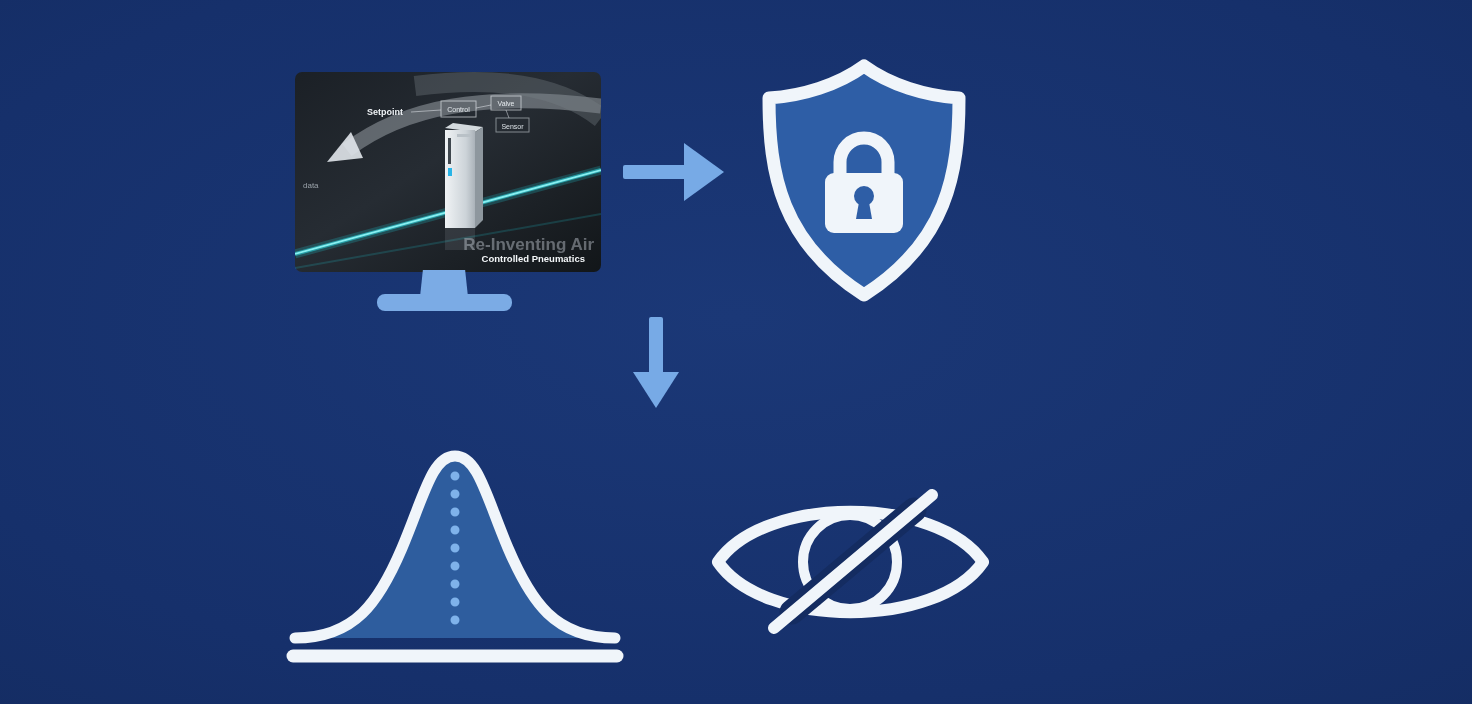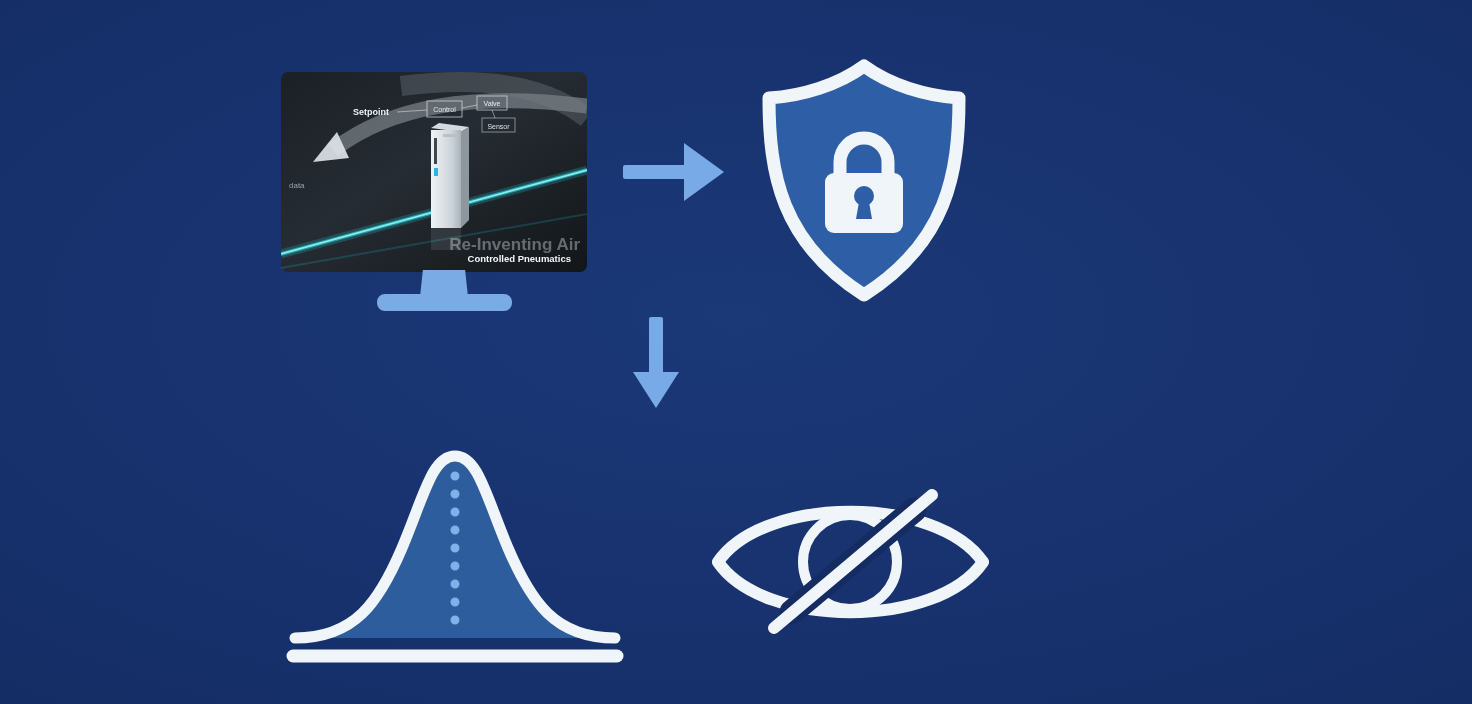--- a/index.html
+++ b/index.html
@@ -25,21 +25,21 @@
     background: #7babe5;
     border-radius: 8px;
   }
   text { font-family: "Liberation Sans", sans-serif; }
 </style>
 </head>
 <body>
 
 <div class="stage">
 
-  <div class="abs" style="left:281px; top:72px;">
+  <div class="abs" style="left:295px; top:72px;">
     <svg width="306" height="200" viewBox="0 0 306 200">
       <defs>
         <linearGradient id="gscr" x1="0" y1="0" x2="1" y2="1">
           <stop offset="0" stop-color="#1b2026"></stop>
           <stop offset="0.45" stop-color="#262c33"></stop>
           <stop offset="1" stop-color="#121619"></stop>
         </linearGradient>
         <linearGradient id="gdev" x1="0" y1="0" x2="1" y2="0">
           <stop offset="0" stop-color="#f0f3f5"></stop>
           <stop offset="0.7" stop-color="#ccd3d8"></stop>

